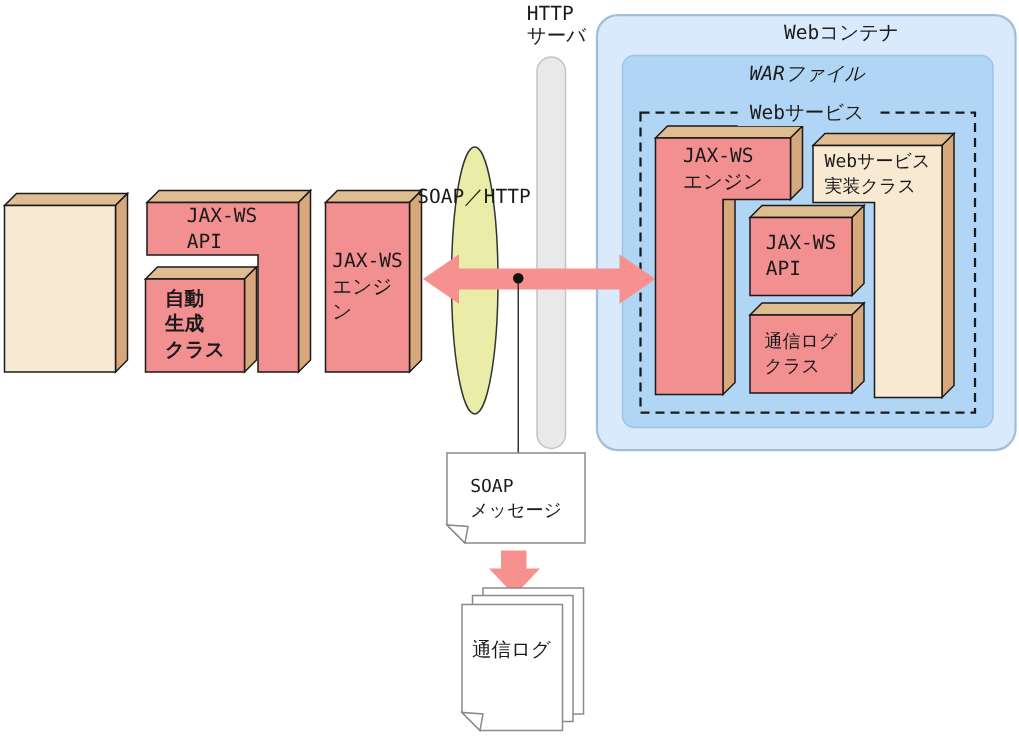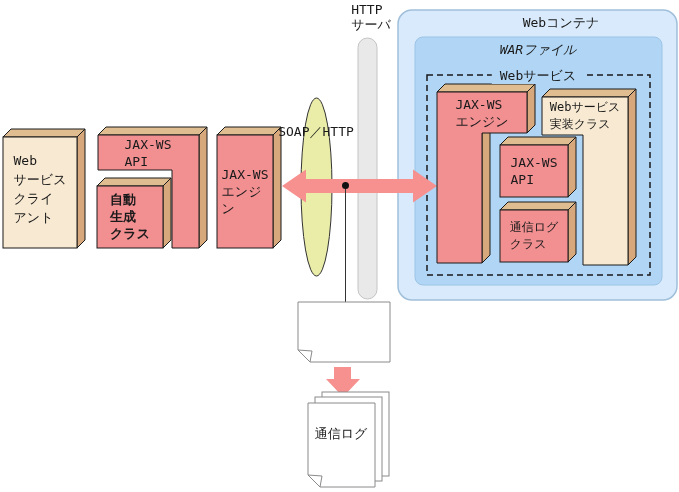--- a/index.html
+++ b/index.html
@@ -101,24 +101,20 @@
       <rect x="315" y="397" width="67" height="84" fill="#FFFFFF"></rect>
       <polygon points="308,403 375,403 375,487 320,487 308,475" fill="#FFFFFF"></polygon>
       <polygon points="308,475 320,487 322,476" fill="#FFFFFF"></polygon>
     </g>
   </svg>
 
   <div class="lbl lh15" style="left:371px;top:2px;">HTTP
 サーバ</div>
   <div class="lbl" style="left:316px;top:84px;margin-top:39px;">SOAP／HTTP</div>
 
-  <div class="lbl lh19" style="left:40px;top:151px;">Web
-サービス
-クライ
-アント</div>
   <div class="lbl" style="left:148px;top:136px;">JAX-WS
 API</div>
   <div class="lbl" style="left:130px;top:191px;font-weight:bold;">自動
 生成
 クラス</div>
   <div class="lbl" style="left:245px;top:166px;">JAX-WS
 エンジ
 ン</div>
 
   <div class="lbl" style="left:537px;top:14px;margin-left:24px;">Webコンテナ</div>
@@ -127,15 +123,17 @@
 
   <div class="lbl" style="left:482px;top:96px;">JAX-WS
 エンジン</div>
   <div class="lbl fs12" style="left:585px;top:99px;">Webサービス
 実装クラス</div>
   <div class="lbl" style="left:534px;top:154px;">JAX-WS
 API</div>
   <div class="lbl fs12" style="left:534px;top:219px;">通信ログ
 クラス</div>
 
+  <div class="lbl fs12 lh16" style="left:344px;top:316px;">SOAP
+メッセージ</div>
   <div class="lbl" style="left:341px;top:425px;">通信ログ</div>
 
 </div>
 
 </body></html>

